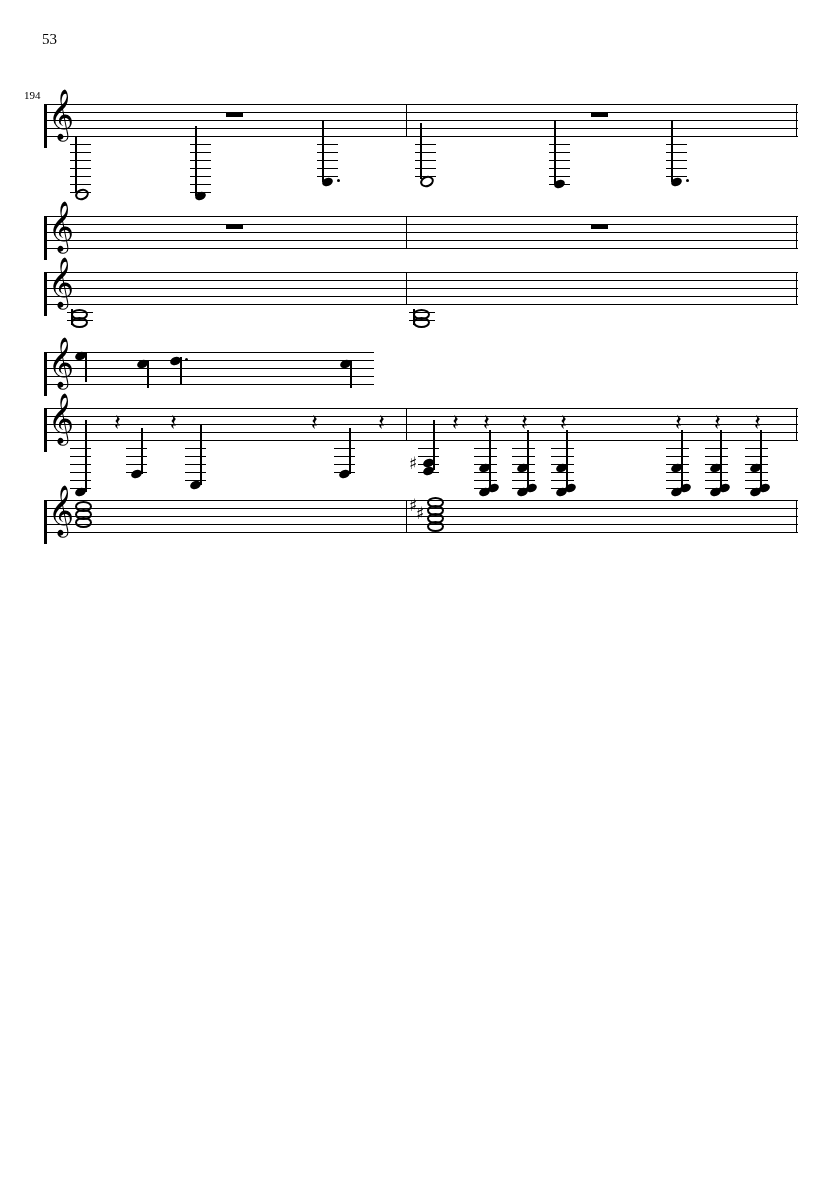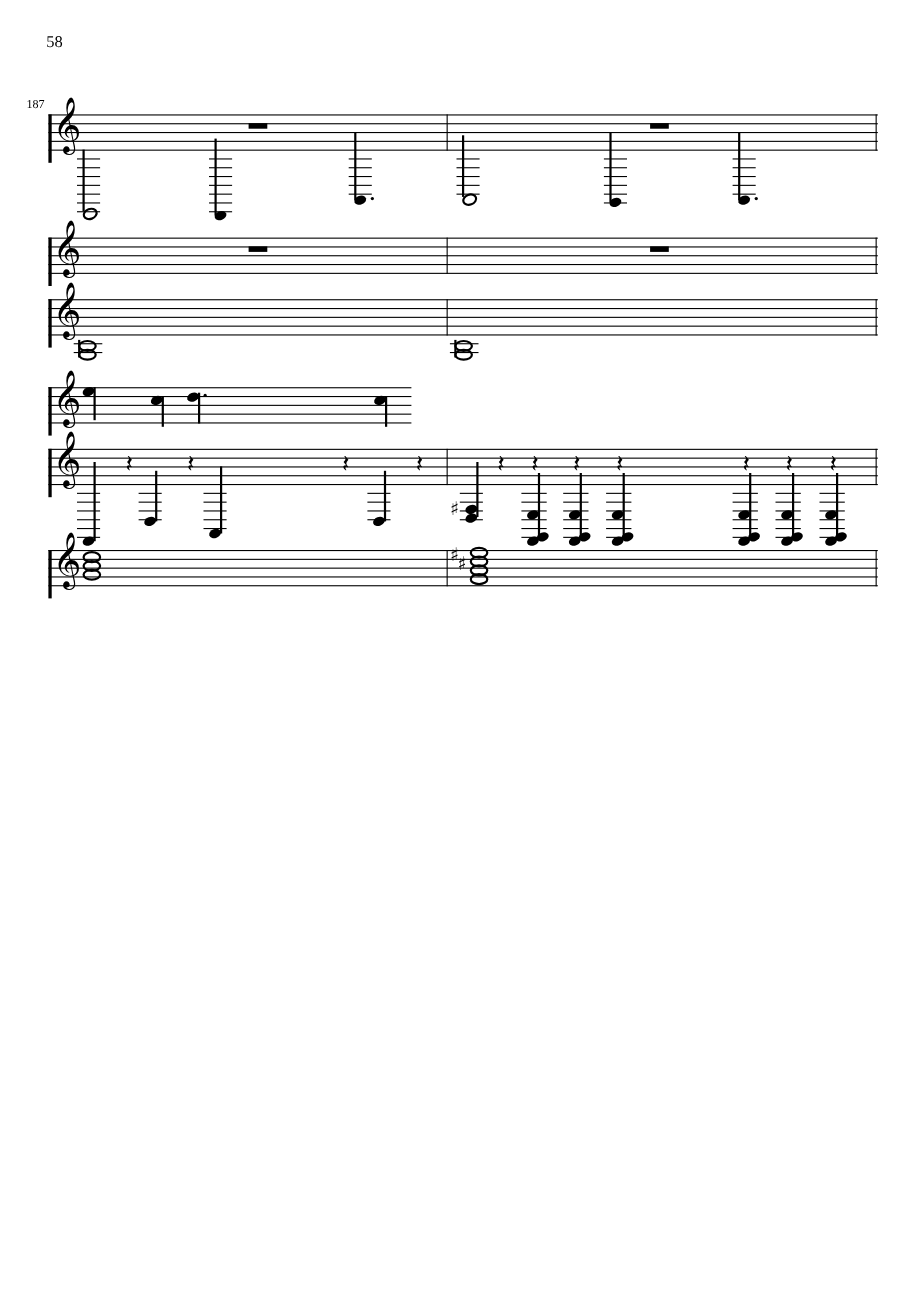--- a/index.html
+++ b/index.html
@@ -135,22 +135,22 @@
     font-size: 17px;
     line-height: 1;
     color: #000;
   }
 </style>
 </head>
 <body>
 
 <div class="page">
 
-  <div class="page-number">58</div>
-  <div class="measure-number" style="left:24px; top:89px;">187</div>
+  <div class="page-number">53</div>
+  <div class="measure-number" style="left:24px; top:89px;">194</div>
 
   <div class="sys-brace" style="left:44px; top:104px; height:44px;"></div>
   <div class="sys-brace" style="left:44px; top:216px; height:44px;"></div>
   <div class="sys-brace" style="left:44px; top:272px; height:44px;"></div>
   <div class="sys-brace" style="left:44px; top:352px; height:44px;"></div>
   <div class="sys-brace" style="left:44px; top:408px; height:44px;"></div>
   <div class="sys-brace" style="left:44px; top:500px; height:44px;"></div>
 
   <div class="staff-box" style="left:44px; top:104px; width:754px; height:33px;">
     <div class="ln ln0"></div>

